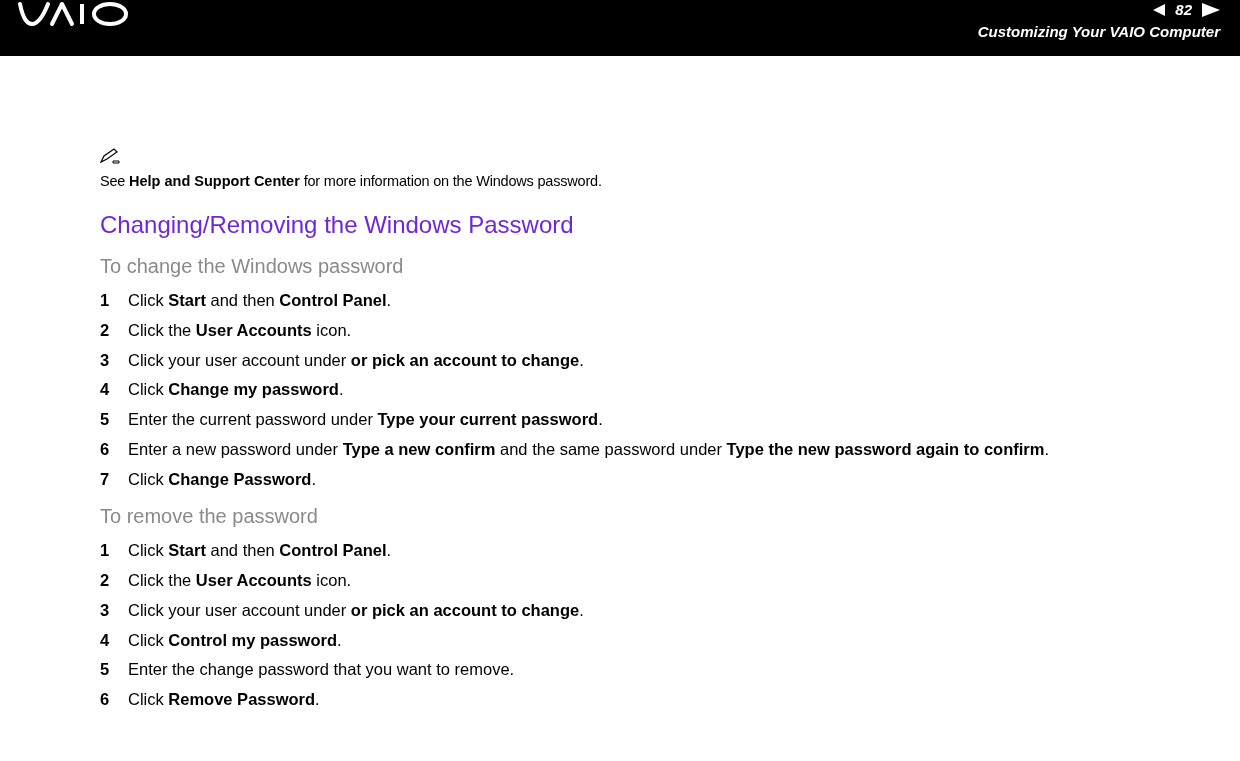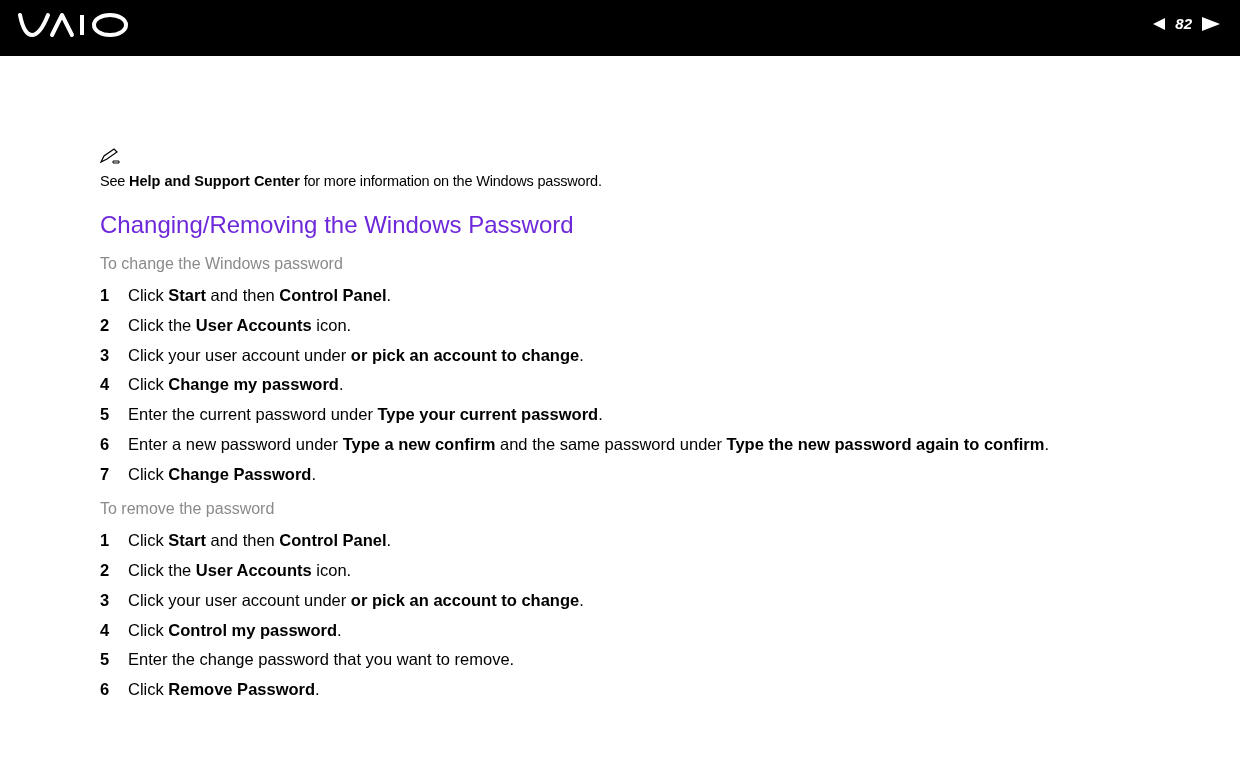--- a/index.html
+++ b/index.html
@@ -9,21 +9,21 @@
     background: #fff;
     font-family: Arial, Helvetica, sans-serif;
     color: #000;
     overflow: hidden;
   }
   .header {
     width: 100%;
     height: 56px;
     background: #000;
     display: flex;
-    align-items: center;
+    align-items: flex-start;
     justify-content: space-between;
     padding: 0 20px 6px 18px;
   }
   .logo {
     display: flex;
     align-items: center;
   }
   .logo svg { display: block; }
   .header-right {
     color: #fff;
@@ -67,21 +67,21 @@
     letter-spacing: 0;
   }
   .main-heading {
     color: #6d28d9;
     font-size: 24px;
     font-weight: normal;
     margin-bottom: 16px;
   }
   .sub-heading {
     color: #8a8a8a;
-    font-size: 16px;
+    font-size: 20px;
     font-weight: normal;
     margin-bottom: 10px;
     margin-top: 6px;
   }
   ol.steps {
     list-style: none;
     padding: 0;
     margin: 0 0 14px 0;
   }
   ol.steps li {
@@ -118,20 +118,21 @@
             <polygon points="0,6 12,0 12,12" fill="#fff"></polygon>
           </svg>
       </span>
       <span class="page-num">82</span>
       <span>
         <svg width="22" height="14" viewBox="0 0 22 14">
             <polygon points="22,7 4,0 4,14" fill="#fff"></polygon>
           </svg>
       </span>
     </div>
+    <div>Customizing Your VAIO Computer</div>
   </div>
 </div>
 
 <div class="content">
 
   <div class="pencil-note">
     <span class="pencil-icon">
       <svg width="20" height="16" viewBox="0 0 20 16">
         <path d="M 1 14 L 4 8 L 14 1 L 17 4 L 7 11 L 1 14 Z" fill="none" stroke="#000" stroke-width="1.2"></path>
         <path d="M 13 13 L 19 13 L 19 15 L 13 15 Z" fill="none" stroke="#000" stroke-width="1"></path>

